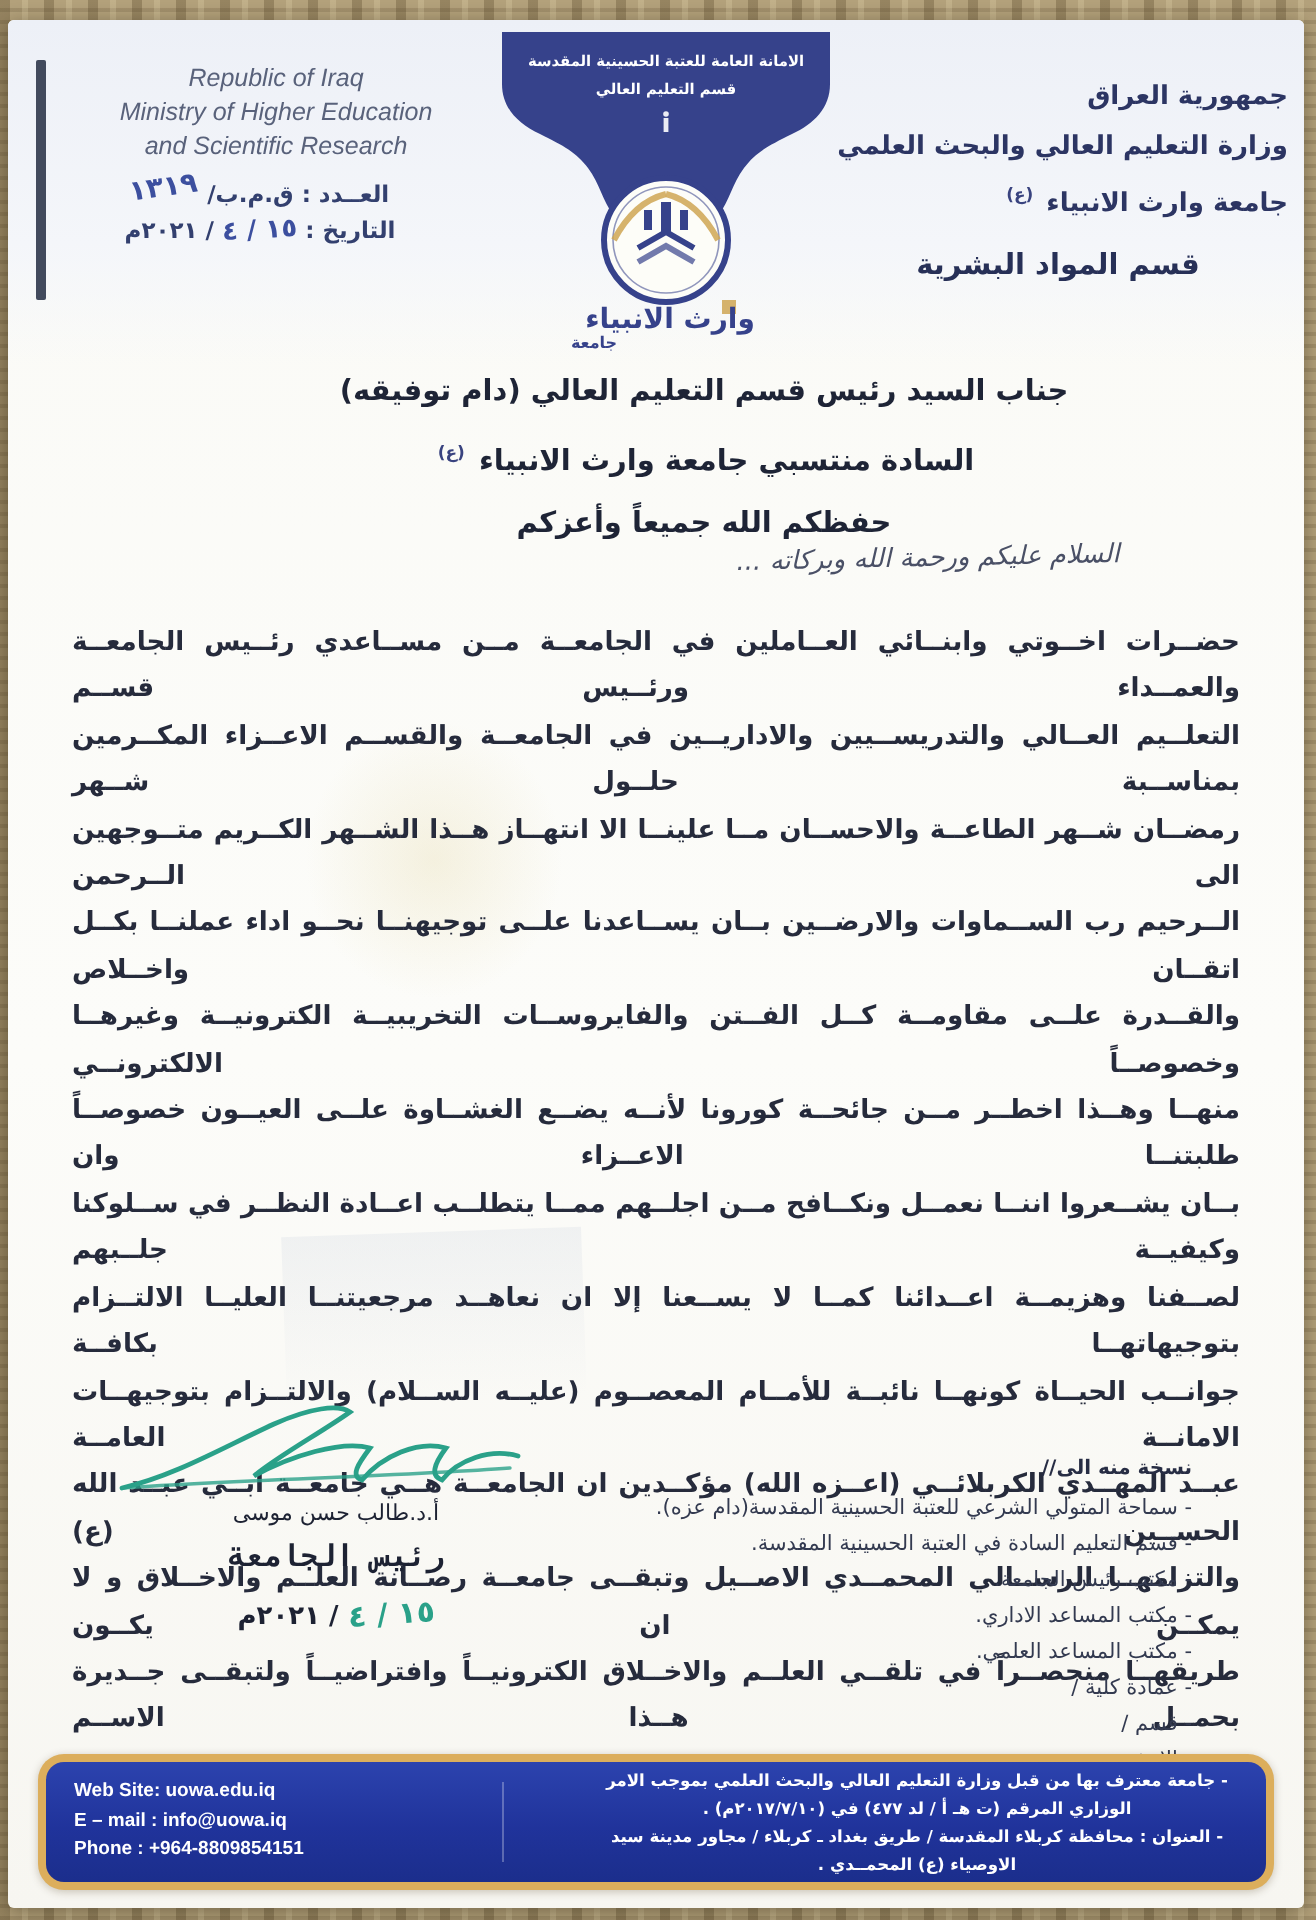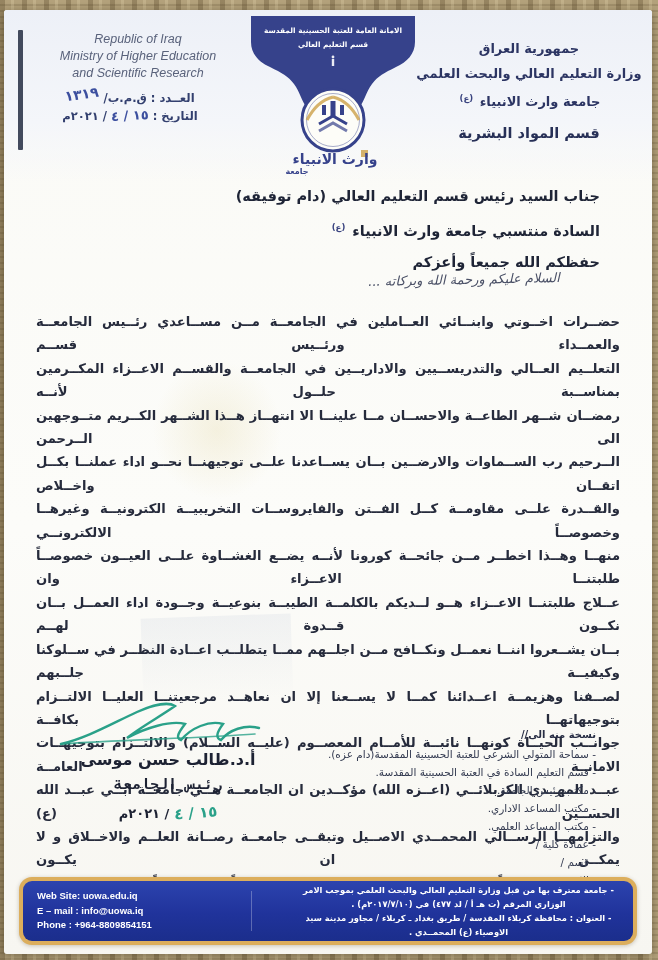--- a/index.html
+++ b/index.html
@@ -27,47 +27,47 @@
   .ar-row{direction:rtl;text-align:center;margin-top:7px;font-weight:bold;font-size:11.5px;color:#33406f;}
   .ar-row + .ar-row{margin-top:3px;}
   .hand-blue{display:inline-block;color:#3c4f9f;font-size:14px;font-weight:600;
              letter-spacing:2px;transform:rotate(-8deg) translateY(-3px);}
   .hand-blue2{display:inline-block;color:#3c4f9f;font-size:13px;font-weight:600;
              transform:rotate(-3deg);}
 
   .lh-emblem{position:absolute;left:237px;top:6px;width:184px;height:162px;}
 
   .lh-right{position:absolute;right:8px;top:26px;width:230px;text-align:center;direction:rtl;color:#2c3563;}
-  .lh-right .l{font-size:13px;font-weight:bold;line-height:25px;}
+  .lh-right .l{font-size:13px;font-weight:bold;line-height:25px;text-align:right;}
   .lh-right .dept{font-size:14.5px;font-weight:bold;margin-top:11px;color:#273057;}
   .honorific{display:inline-block;font-size:8.5px;color:#39437f;vertical-align:super;margin:0 2px;}
 
   
   .addressee{position:absolute;top:171px;left:100px;right:52px;direction:rtl;text-align:center;
              color:#1e2436;font-weight:bold;}
-  .addr-l{font-size:14.5px;line-height:31px;text-align:right;}
+  .addr-l{font-size:14.5px;line-height:31px;}
 
   .greeting{position:absolute;top:262px;right:28px;width:320px;direction:rtl;text-align:center;
             font-style:italic;font-size:13px;color:#4a5066;transform:rotate(-1.2deg);font-weight:500;}
 
   
   .body-block{position:absolute;top:300px;left:32px;right:32px;direction:rtl;
               color:#262b3c;font-weight:bold;font-size:13.1px;}
   .bline{line-height:23.4px;text-align:justify;text-align-last:justify;}
 
   
   .wm1{position:absolute;top:350px;left:148px;width:130px;height:140px;pointer-events:none;
        background:radial-gradient(ellipse at center, rgba(215,196,120,.20), rgba(215,196,120,0) 70%);}
   .wm2{position:absolute;top:606px;left:138px;width:150px;height:84px;pointer-events:none;transform:rotate(-2deg);
        background:linear-gradient(rgba(170,182,205,.14), rgba(170,182,205,0));}
 
   
   .signature{position:absolute;top:686px;left:36px;width:256px;text-align:center;direction:rtl;}
   .signature svg{display:block;margin:0 auto -4px auto;}
-  .sig-name{font-size:16px;font-weight:bold;color:#1d2233;}
+  .sig-name{font-size:11px;font-weight:normal;color:#1d2233;}
   .sig-title{font-size:15px;font-weight:bold;color:#1d2233;margin-top:6px;font-family:Liberation Mono, monospace;}
   .sig-date{margin-top:10px;font-size:13px;color:#1d2233;font-weight:bold;}
   .hand-green{display:inline-block;color:#2aa189;font-size:15px;font-weight:600;transform:rotate(-4deg);}
 
   
   .copies{position:absolute;top:719px;right:56px;width:280px;direction:rtl;color:#333a50;}
   .copies-title{font-size:10px;font-weight:bold;margin-bottom:5px;color:#272d44;}
   .copies ul{margin:0;padding:0;}
   .copies li{font-size:10.5px;line-height:18px;list-style:none;}
 
@@ -155,26 +155,25 @@
     <div class="addr-l">حفظكم الله جميعاً وأعزكم</div>
   </div>
 
   <div class="greeting">السلام عليكم ورحمة الله وبركاته ...</div>
 
   <div class="wm1"></div>
   <div class="wm2"></div>
 
   <div class="body-block">
     <div class="bline">حضــرات اخــوتي وابنــائي العــاملين في الجامعــة مــن مســاعدي رئــيس الجامعــة والعمــداء ورئــيس قســم</div>
-    <div class="bline">التعلــيم العــالي والتدريســيين والاداريــين في الجامعــة والقســم الاعــزاء المكــرمين بمناســبة حلــول لأنــه</div>
+    <div class="bline">التعلــيم العــالي والتدريســيين والاداريــين في الجامعــة والقســم الاعــزاء المكــرمين بمناســبة حلــول شــهر</div>
     <div class="bline">رمضــان شــهر الطاعــة والاحســان مــا علينــا الا انتهــاز هــذا الشــهر الكــريم متــوجهين الى الــرحمن</div>
     <div class="bline">الــرحيم رب الســماوات والارضــين بــان يســاعدنا علــى توجيهنــا نحــو اداء عملنــا بكــل اتقــان واخــلاص</div>
     <div class="bline">والقــدرة علــى مقاومــة كــل الفــتن والفايروســات التخريبيــة الكترونيــة وغيرهــا وخصوصــاً الالكترونــي</div>
     <div class="bline">منهــا وهــذا اخطــر مــن جائحــة كورونا لأنــه يضــع الغشــاوة علــى العيــون خصوصــاً طلبتنــا الاعــزاء وان</div>
-    <div class="bline">عــلاج طلبتنــا الاعــزاء هــو لــديكم بالكلمــة الطيبــة بنوعيــة وجــودة اداء العمــل بــان نكــون قــدوة لهــم</div>
     <div class="bline">بــان يشــعروا اننــا نعمــل ونكــافح مــن اجلــهم ممــا يتطلــب اعــادة النظــر في ســلوكنا وكيفيــة جلــبهم</div>
     <div class="bline">لصــفنا وهزيمــة اعــدائنا كمــا لا يســعنا إلا ان نعاهــد مرجعيتنــا العليــا الالتــزام بتوجيهاتهــا بكافــة</div>
     <div class="bline">جوانــب الحيــاة كونهــا نائبــة للأمــام المعصــوم (عليــه الســلام) والالتــزام بتوجيهــات الامانــة العامــة</div>
     <div class="bline">عبــد المهــدي الكربلائــي (اعــزه الله) مؤكــدين ان الجامعــة هــي جامعــة ابــي عبــد الله الحســين (ع)</div>
     <div class="bline">والتزامهــا الرســالي المحمــدي الاصــيل وتبقــى جامعــة رصــانة العلــم والاخــلاق و لا يمكــن ان يكــون</div>
     <div class="bline">طريقهــا منحصــراً في تلقــي العلــم والاخــلاق الكترونيــاً وافتراضيــاً ولتبقــى جــديرة بحمــل هــذا الاســم</div>
 
   </div>
 
   <div class="signature">

